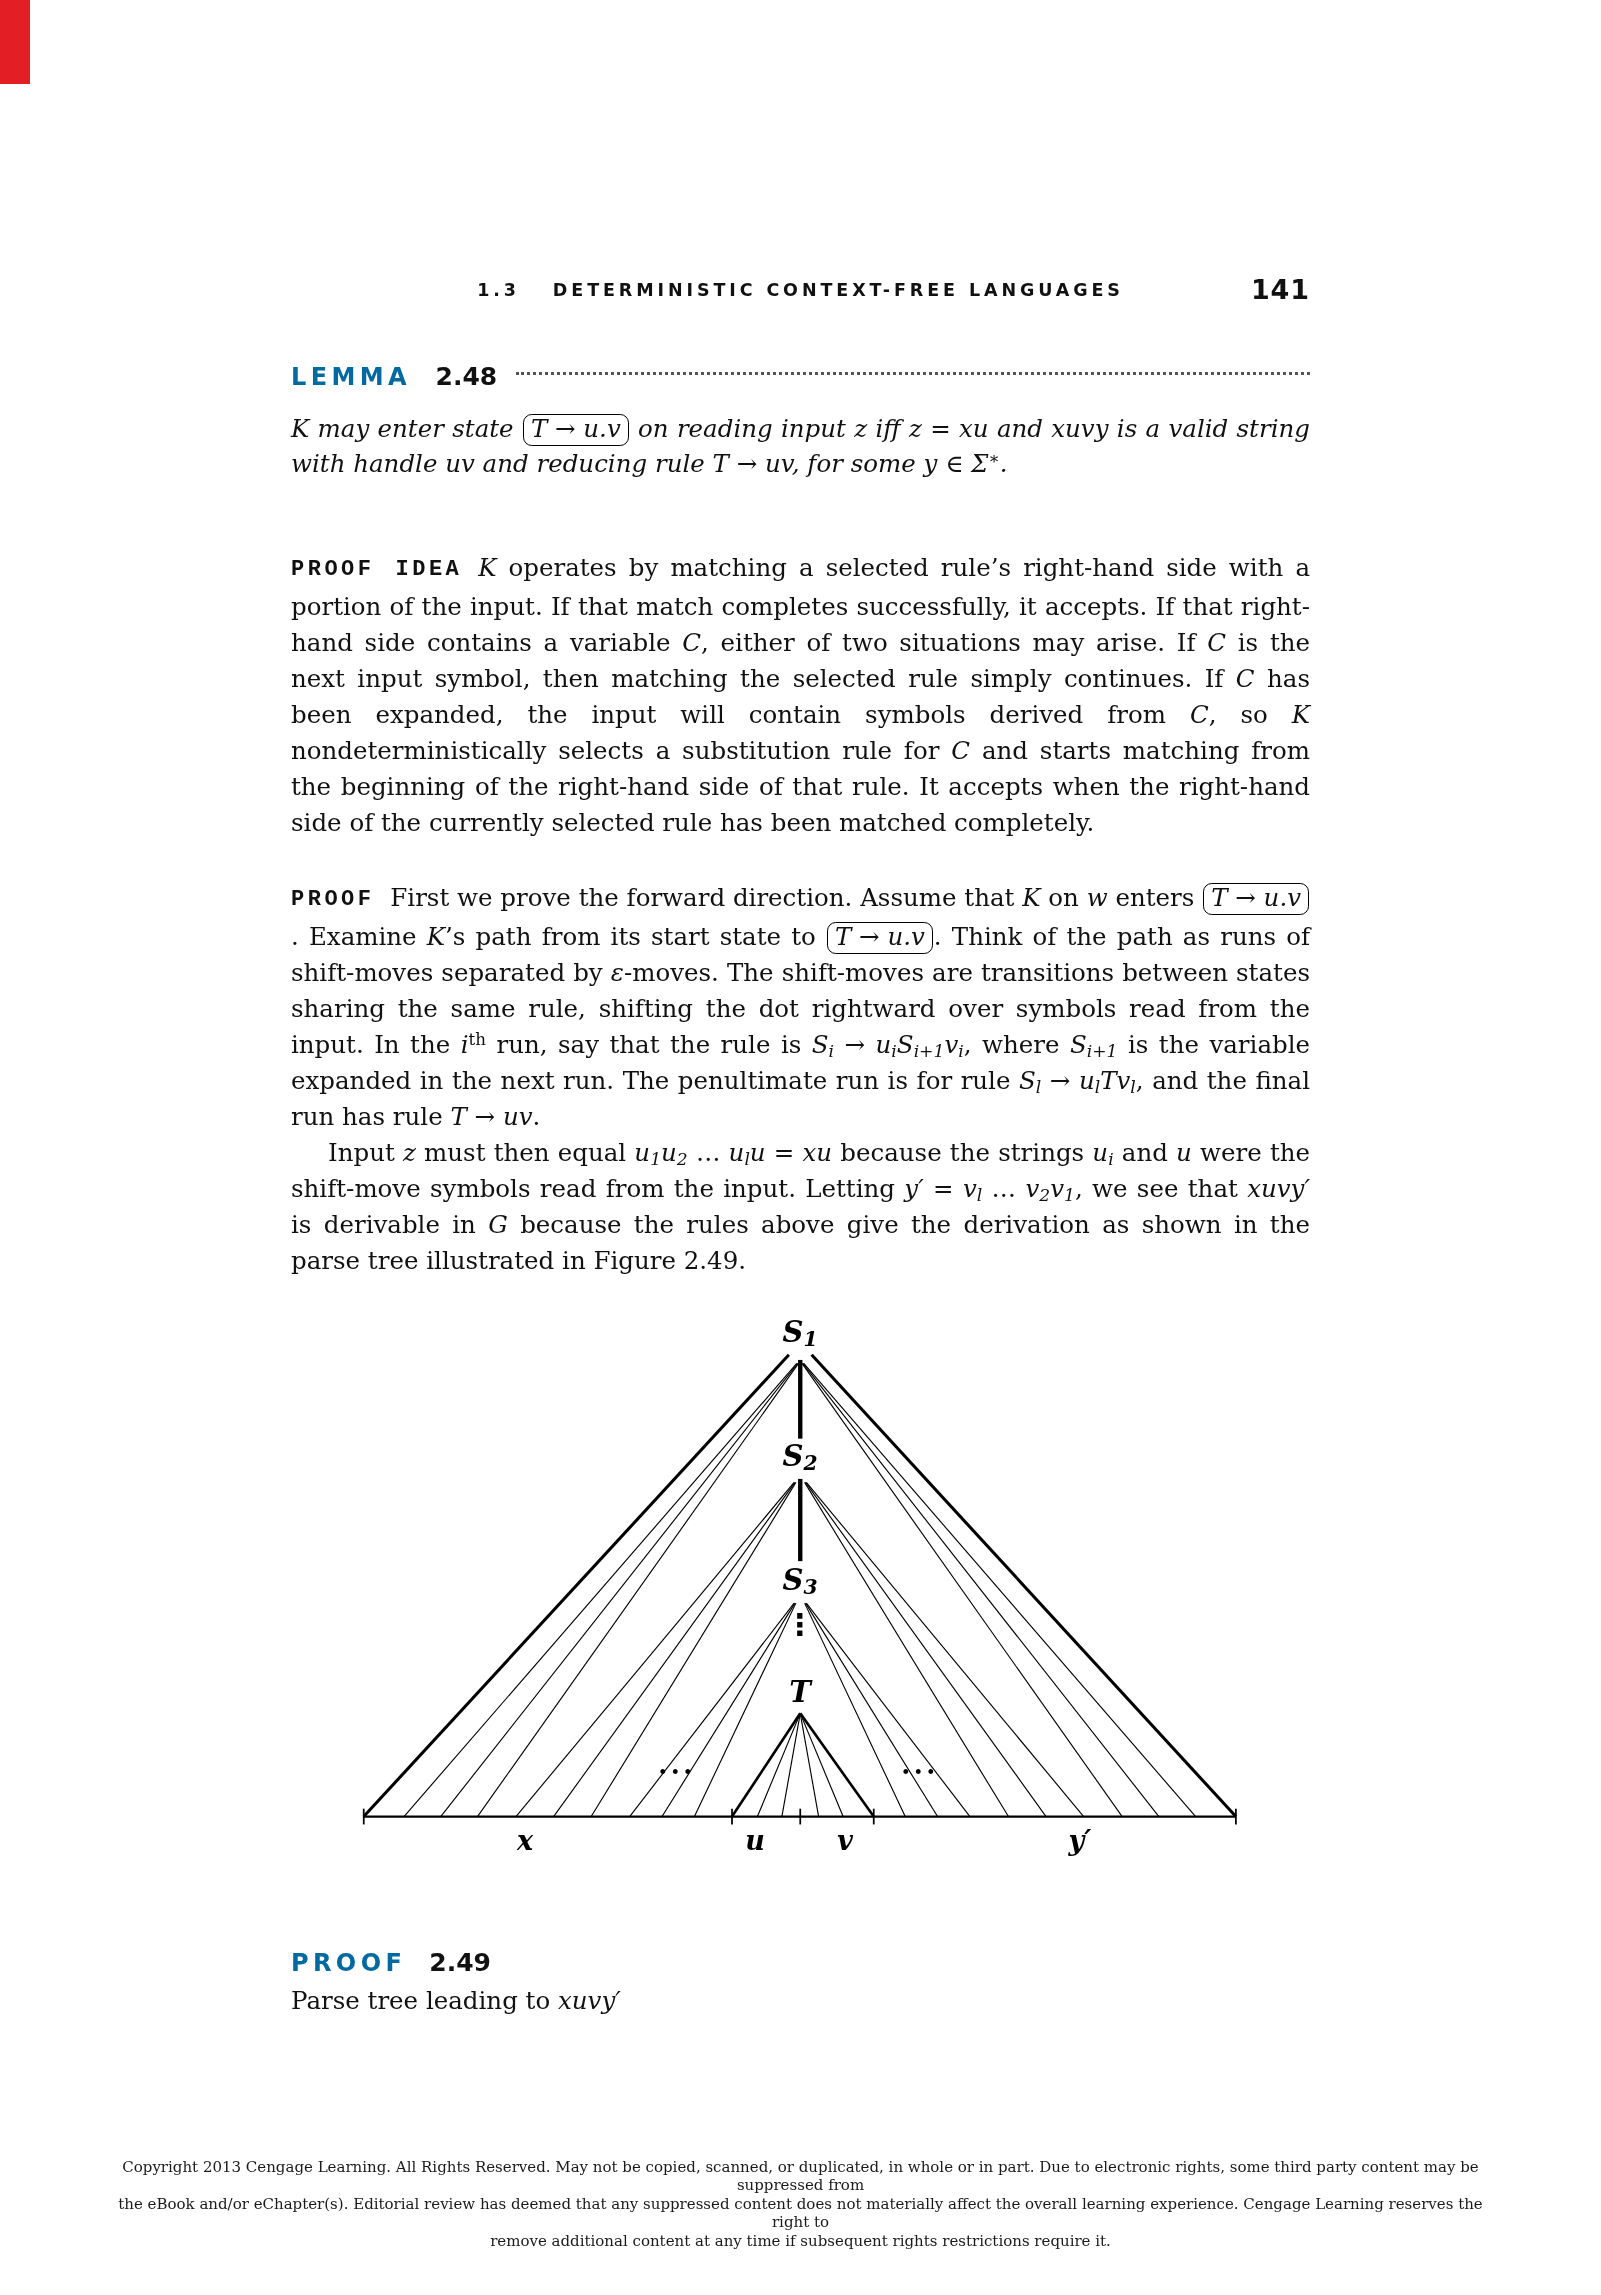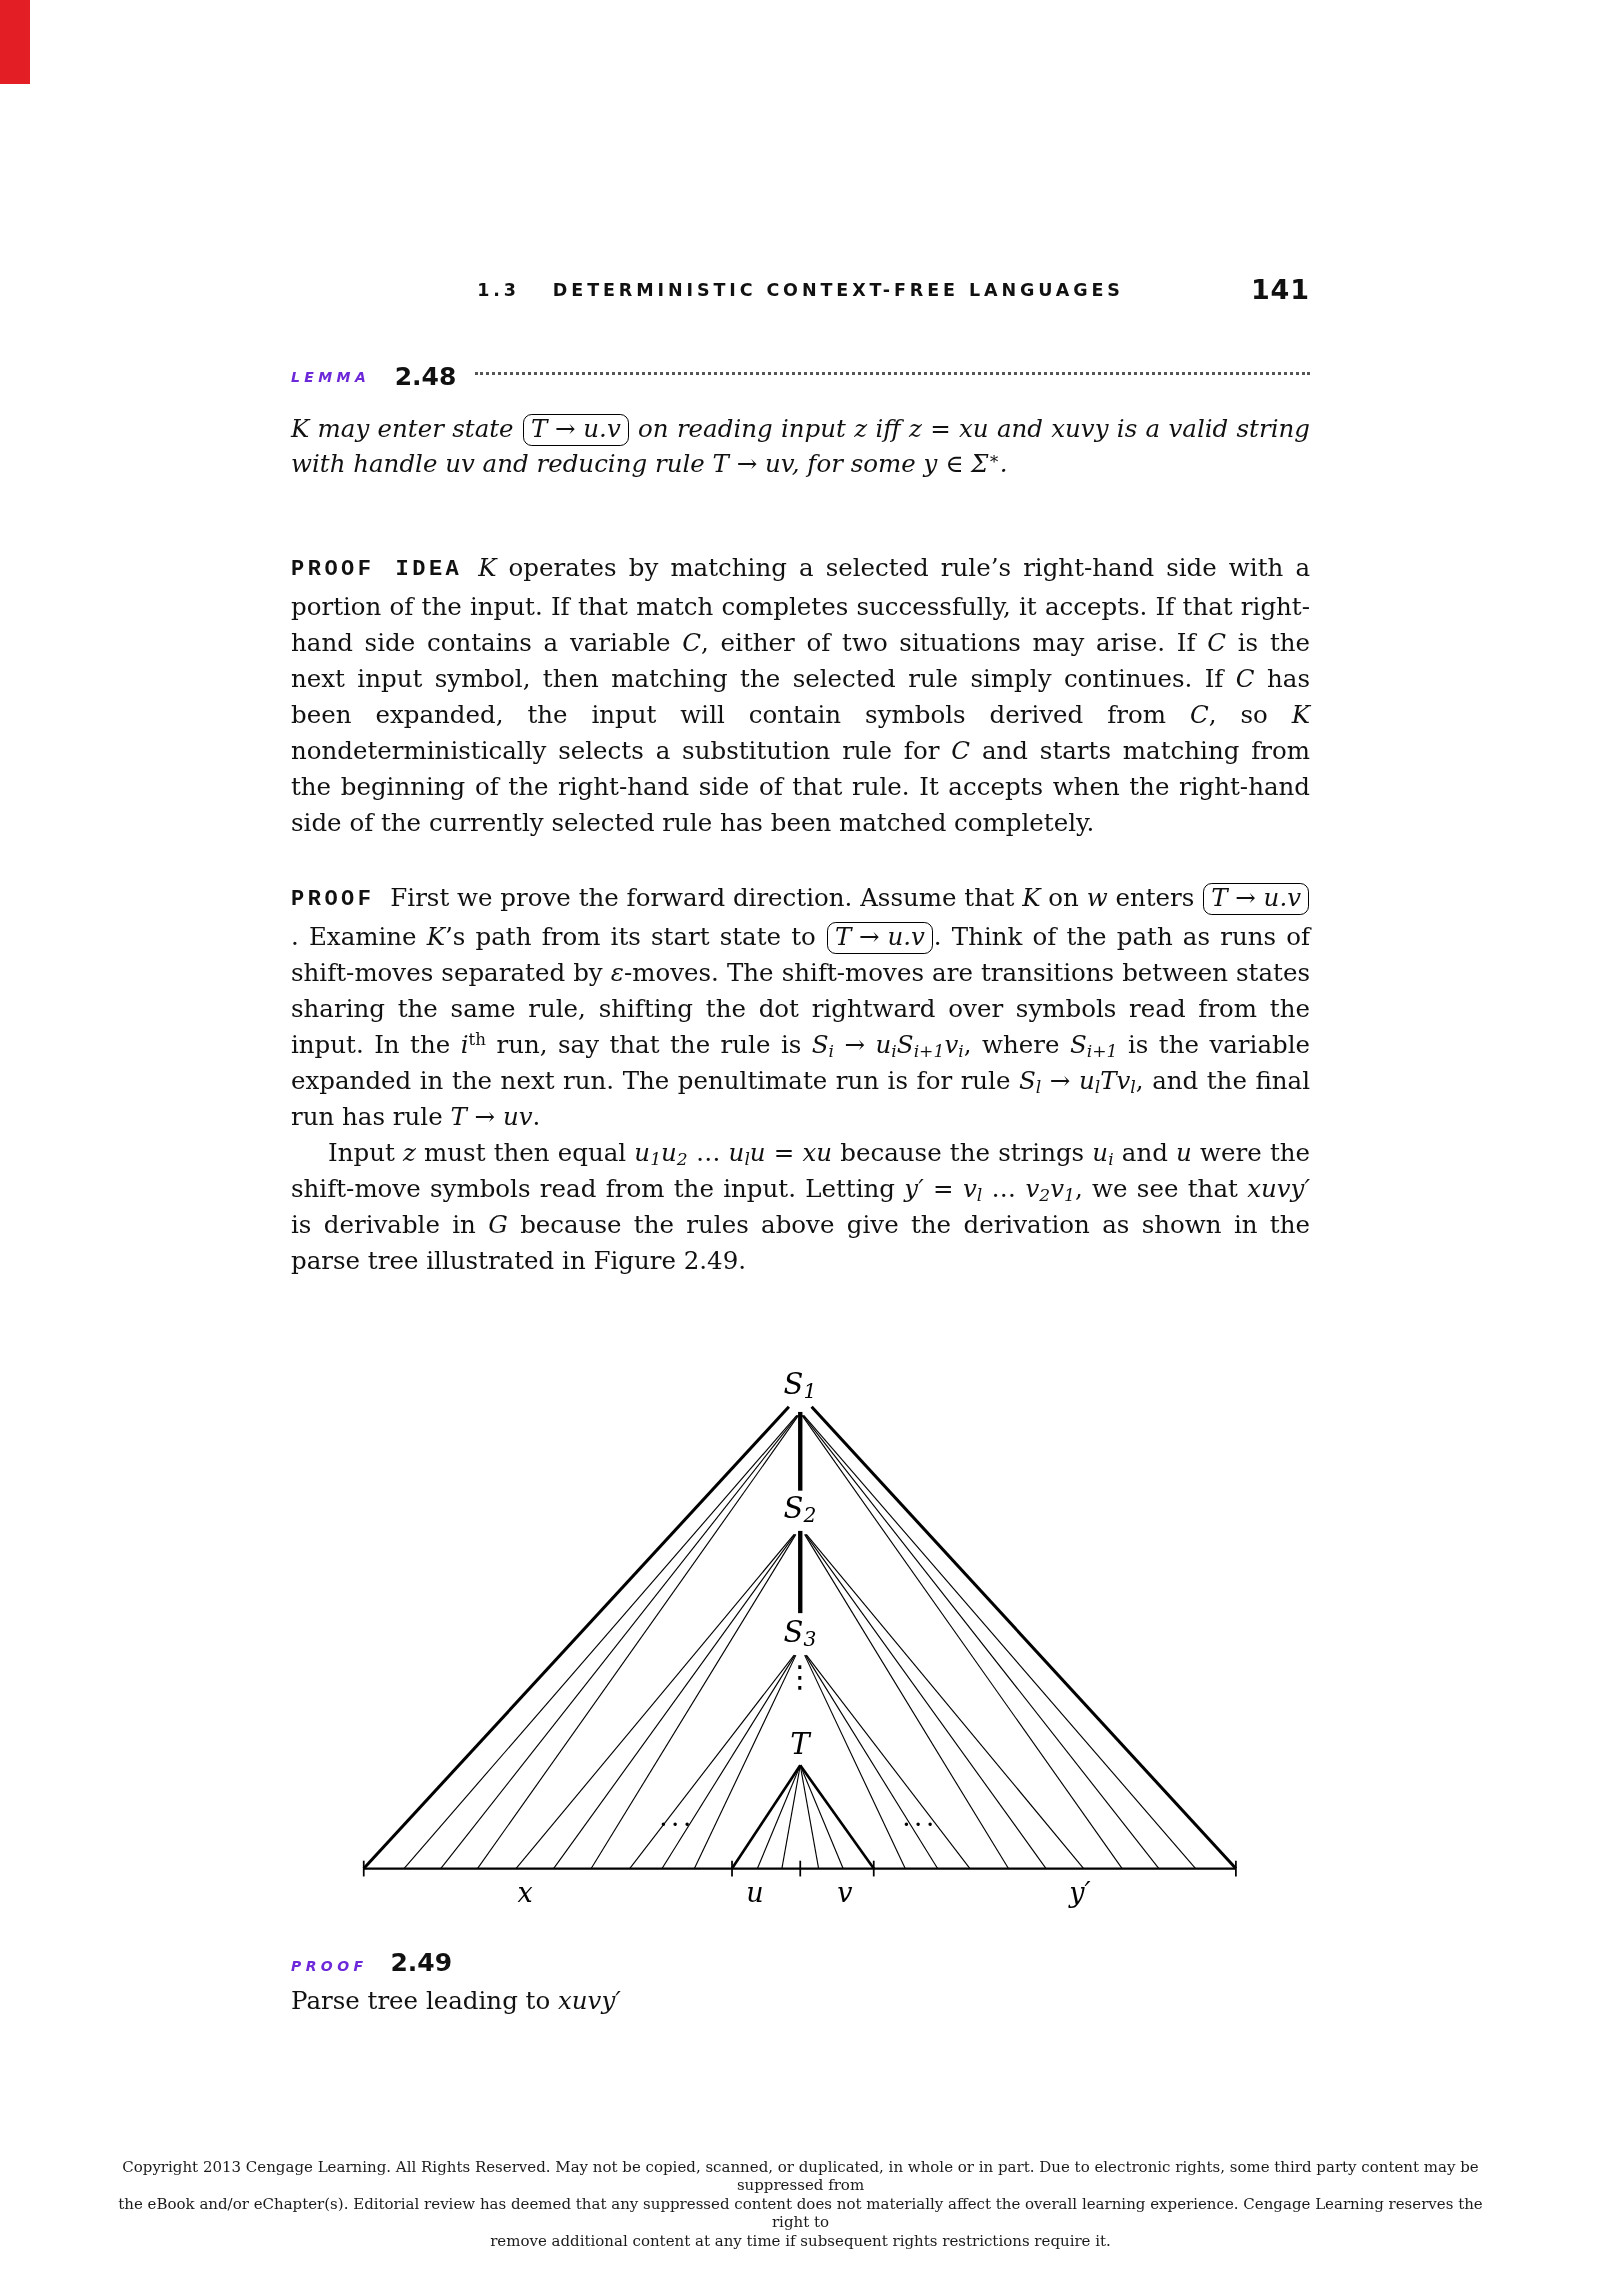--- a/index.html
+++ b/index.html
@@ -11,41 +11,41 @@
 
   
   .running-head{position:absolute;left:291px;top:280px;width:1019px;text-align:center;
                 font-family:"DejaVu Sans",sans-serif;}
   .rh-inner{display:inline-block;font-size:17.5px;font-weight:bold;letter-spacing:3.9px;color:#111;}
   .rh-section{margin-right:33px;}
   .page-num{position:absolute;right:0;top:-6.1px;font-size:27px;font-weight:bold;letter-spacing:0.9px;}
 
   
   .lemma-head{position:absolute;left:291px;top:362px;width:1019px;display:flex;align-items:center;}
-  .head-label{font-family:"DejaVu Sans",sans-serif;font-weight:bold;font-size:14px;letter-spacing:4.4px;color:#6d28d9;font-style:italic;}
+  .head-label{font-family:"DejaVu Sans",sans-serif;font-weight:bold;font-size:24px;letter-spacing:4.4px;color:#0369a1;}
   .head-number{font-family:"DejaVu Sans",sans-serif;font-weight:bold;font-size:25px;margin-left:24.5px;}
   .leader{flex:1;margin-left:19px;border-bottom:3.1px dotted #555;position:relative;top:-2.6px;height:0;}
 
   
   .abs{position:absolute;left:291px;width:1019px;}
   .body-par{margin:0;font-size:24.5px;line-height:36px;text-align:justify;color:#111;}
   .lemma-body{font-style:italic;font-size:24.5px;line-height:35px;text-align:justify;}
   .indent{text-indent:37px;}
   .inline-label{font-family:Liberation Mono, monospace;font-style:normal;font-weight:bold;
                 font-size:22px;letter-spacing:3.5px;margin-right:15.8px;position:relative;top:-0.9px;}
 
   
   .seg-m{font-style:italic;}
   .seg-msub{font-style:italic;font-size:70%;vertical-align:-0.22em;line-height:0;}
   .seg-sup{font-size:68%;vertical-align:0.5em;line-height:0;}
   .seg-box{font-style:italic;display:inline-block;border:1.8px solid #000;border-radius:8.8px;
            padding:0 7px 1.8px 7px;line-height:1.15;margin:0 1px;white-space:nowrap;}
 
   
-  .figure-area{position:absolute;left:306px;top:1361px;width:1006px;height:569px;}
+  .figure-area{position:absolute;left:306px;top:1309px;width:1006px;height:569px;font-weight:bold;}
   .figure-area svg{position:absolute;left:0;top:0;}
   .figure-area line{stroke:#000;}
   .w-outer{stroke-width:3.5;}
   .w-trunk{stroke-width:5;}
   .w-thin{stroke-width:1.3;}
   .w-tedge{stroke-width:3;}
   .w-base{stroke-width:2.5;}
   .w-tick{stroke-width:2;}
   .tree-node{position:absolute;transform:translateX(-50%);font-family:"DejaVu Serif",serif;
              font-size:29px;line-height:1;color:#000;}

